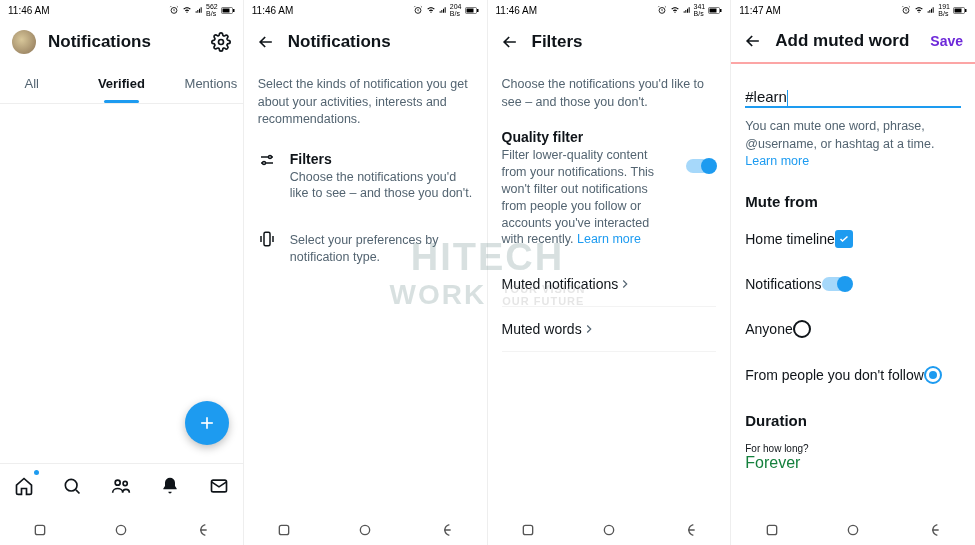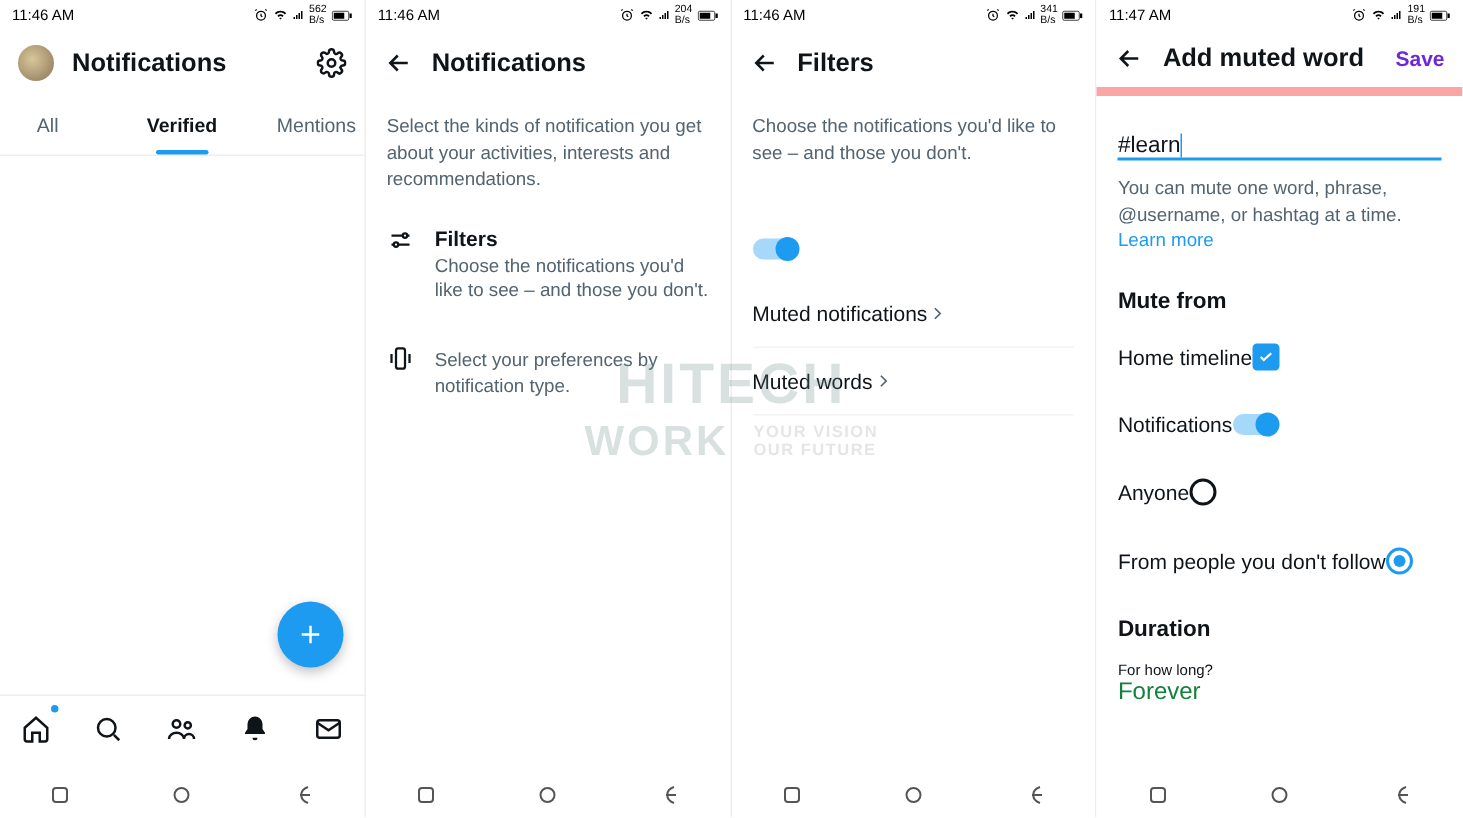--- a/index.html
+++ b/index.html
@@ -286,20 +286,27 @@
       <span class="back-icon icon-slot">
         <svg width="20" height="20" viewBox="0 0 24 24" fill="none" stroke="#0f1419" stroke-width="2">
             <path d="M19 12H5M11 6l-6 6 6 6"></path>
           </svg>
       </span>
       <div class="title">Filters</div>
     </div>
     <div class="content">
       <p class="desc">Choose the notifications you'd like to see – and those you don't.</p>
       <div class="row" style="padding-top:10px">
+        <div class="texts">
+          <div class="ttl">Quality filter</div>
+          <div class="sub">
+            <span>Filter lower-quality content from your notifications. This won't filter out notifications from people you follow or accounts you've interacted with recently.</span>
+            <span class="link">Learn more</span>
+          </div>
+        </div>
         <div class="switch on" style="margin-top:30px;flex:none">
           <div class="knob"></div>
         </div>
       </div>
       <div class="item-row">
         <div class="lbl">Muted notifications</div>
         <svg width="14" height="14" viewBox="0 0 24 24" fill="none" stroke="#536471" stroke-width="2">
             <path d="M9 6l6 6-6 6"></path>
           </svg>
       </div>
@@ -338,21 +345,21 @@
             <path d="M2 20h3v-4H2zm5 0h3v-8H7zm5 0h3V8h-3zm5 0h3V4h-3z"></path>
           </svg>
         <span style="font-size:7px;line-height:1"><span>191</span><br>B/s</span>
         <svg width="14" height="9" viewBox="0 0 28 14">
             <rect x="1" y="1" width="22" height="12" rx="2" fill="none" stroke="#000"></rect>
             <rect x="3" y="3" width="14" height="8" fill="#000"></rect>
             <rect x="24" y="4" width="3" height="6" fill="#000"></rect>
           </svg>
       </span>
     </div>
-    <div class="header" style="border-bottom:6px solid #fca5a5">
+    <div class="header" style="border-bottom:2px solid #fca5a5">
       <span class="back-icon icon-slot">
         <svg width="20" height="20" viewBox="0 0 24 24" fill="none" stroke="#0f1419" stroke-width="2">
             <path d="M19 12H5M11 6l-6 6 6 6"></path>
           </svg>
       </span>
       <div class="title">Add muted word</div>
       <div class="save">Save</div>
     </div>
     <div class="content">
       <div class="input-box">

